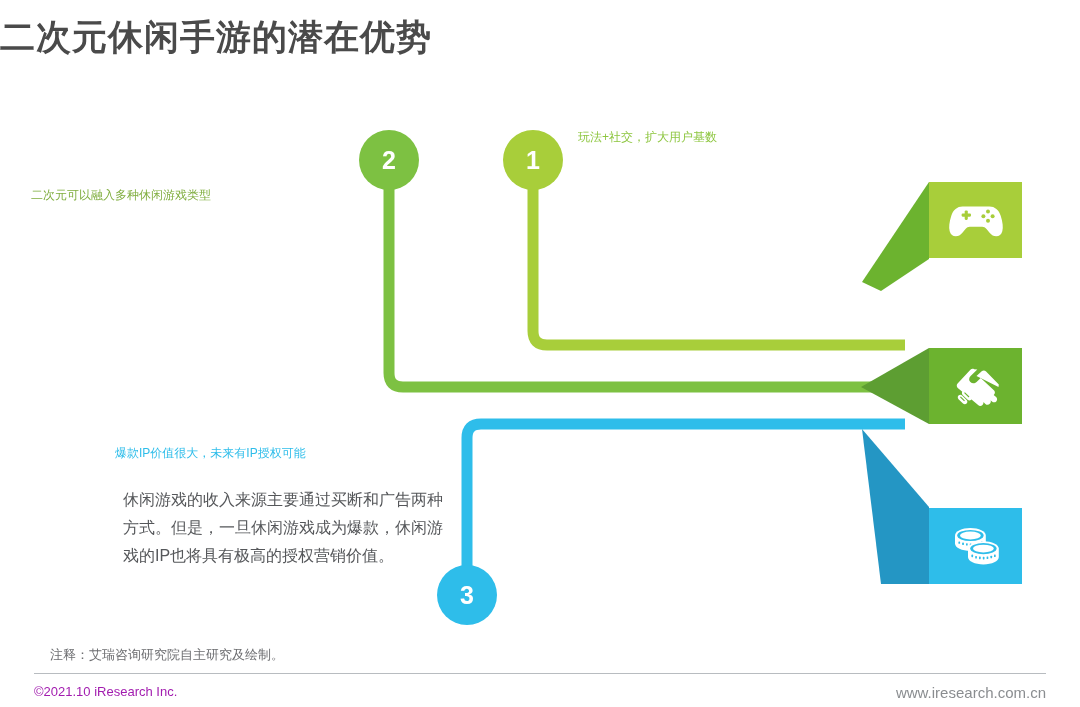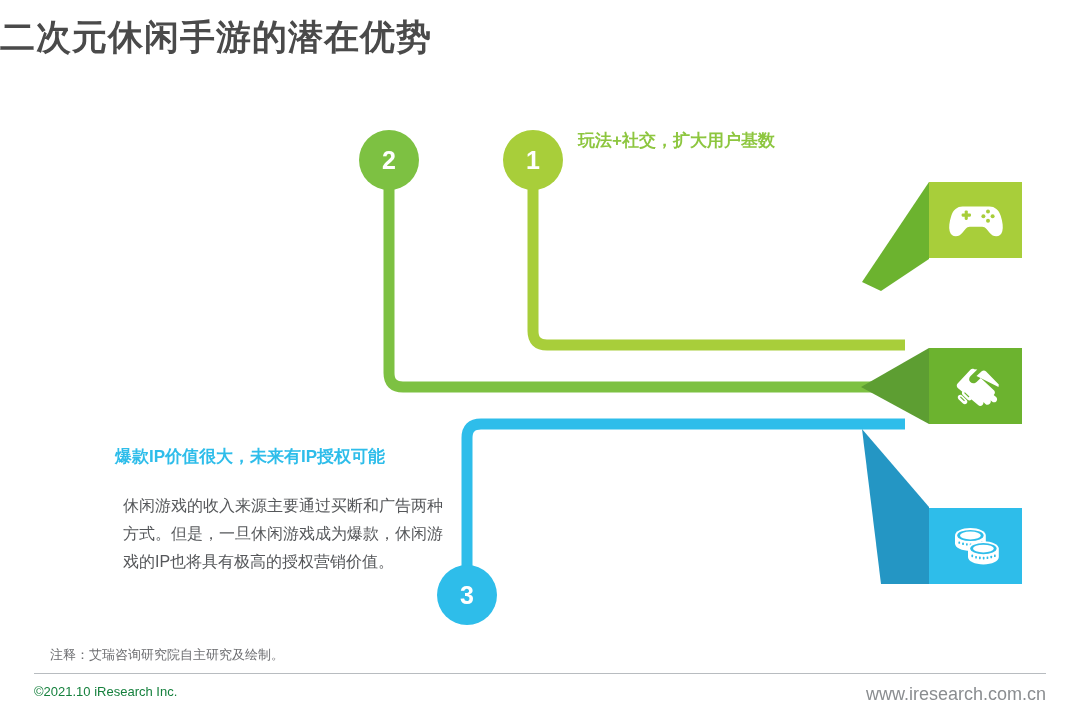--- a/index.html
+++ b/index.html
@@ -53,22 +53,22 @@
     justify-content: center;
     line-height: 1;
   }
   #num-circle-1 { left: 503px; top: 130px; background: #a8ce3a; }
   #num-circle-2 { left: 359px; top: 130px; background: #7dc142; }
   #num-circle-3 { left: 437px; top: 565px; background: #2ebdea; }
 
   
   .block { position: absolute; }
   .block-heading {
-    font-size: 17px;
-    font-weight: bold;
+    font-size: 12px;
+    font-weight: normal;
     line-height: 1.3;
     margin-bottom: 14px;
     white-space: nowrap;
   }
   .block-body {
     font-size: 16px;
     line-height: 1.75;
     color: #55575a;
   }
 
@@ -110,27 +110,27 @@
     top: 673px;
     width: 1012px;
     height: 1px;
     background: #b8bcc0;
   }
   #footer-left {
     position: absolute;
     left: 34px;
     top: 684px;
     font-size: 13px;
-    color: #15803d;
+    color: #a21caf;
   }
   #footer-right {
     position: absolute;
     right: 34px;
     top: 684px;
-    font-size: 18px;
+    font-size: 15px;
     color: #8a8d90;
   }
 </style>
 </head>
 <body>
 
 <div id="page-title">二次元休闲手游的潜在优势</div>
 
 <svg id="connector-layer" viewBox="0 0 1080 707" xmlns="http://www.w3.org/2000/svg">
 
@@ -151,20 +151,21 @@
 
 <div class="num-circle" id="num-circle-1">1</div>
 <div class="num-circle" id="num-circle-2">2</div>
 <div class="num-circle" id="num-circle-3">3</div>
 
 <div class="block" id="block-1">
   <div class="block-heading">玩法+社交，扩大用户基数</div>
 </div>
 
 <div class="block" id="block-2">
+  <div class="block-heading">二次元可以融入多种休闲游戏类型</div>
 </div>
 
 <div class="block" id="block-3">
   <div class="block-heading">爆款IP价值很大，未来有IP授权可能</div>
   <div class="block-body">休闲游戏的收入来源主要通过买断和广告两种方式。但是，一旦休闲游戏成为爆款，休闲游戏的IP也将具有极高的授权营销价值。</div>
 </div>
 
 <div class="icon-tile" id="icon-tile-gamepad">
   <span>
     <svg width="56" height="40" viewBox="0 0 56 40" xmlns="http://www.w3.org/2000/svg">

